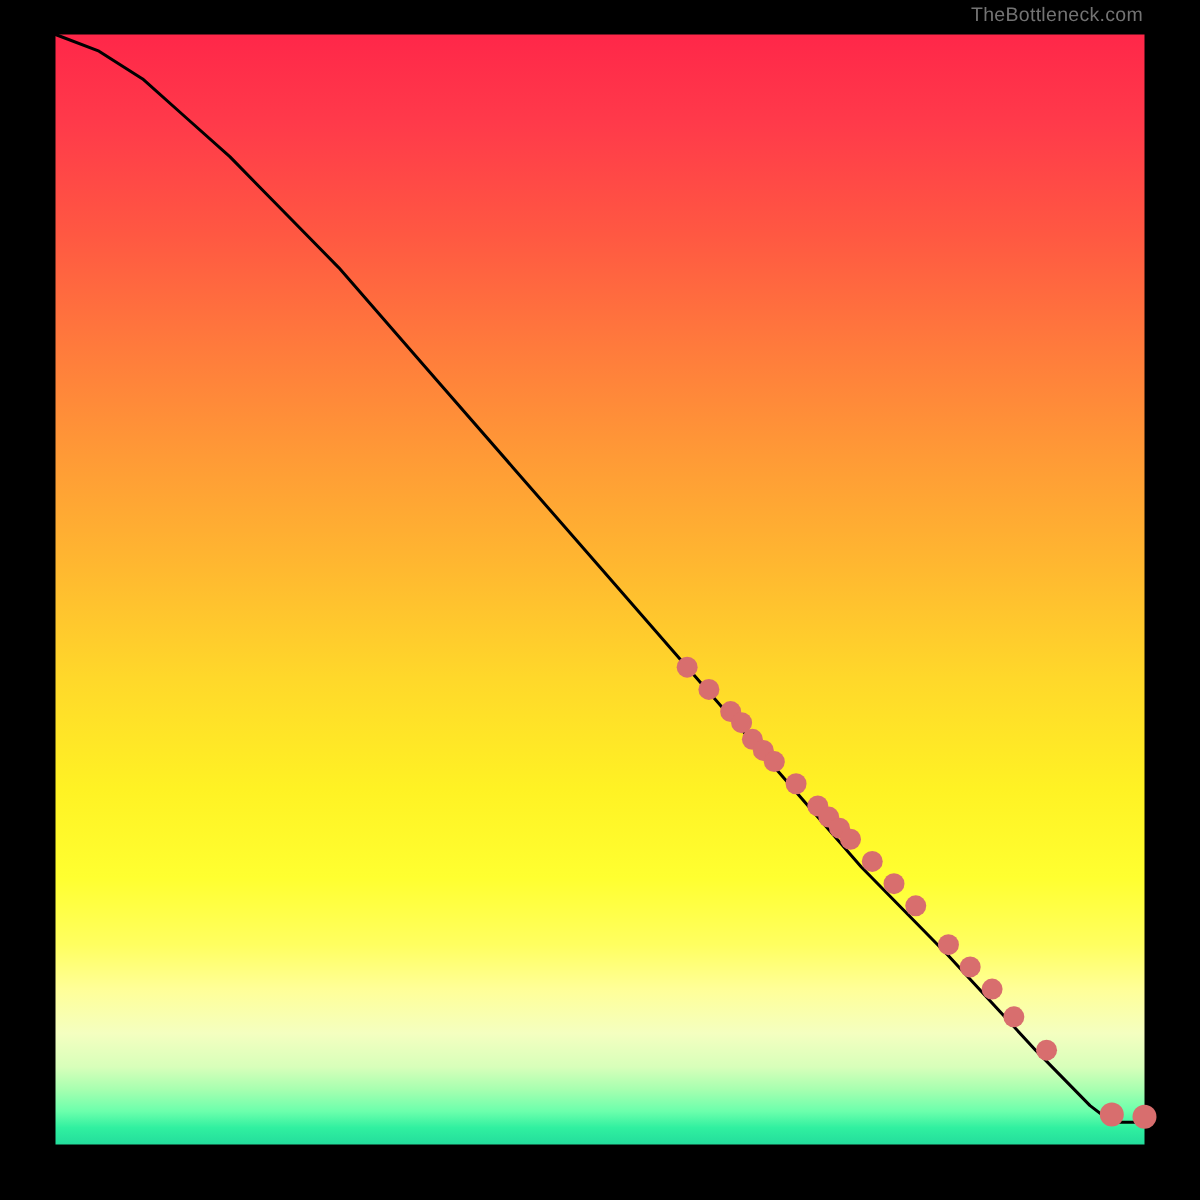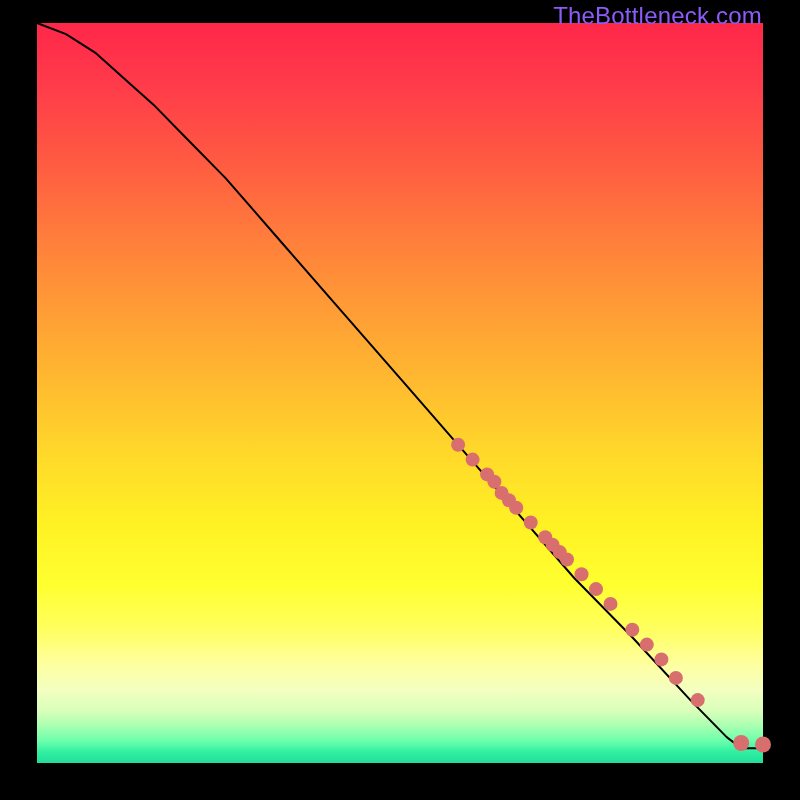--- a/index.html
+++ b/index.html
@@ -34,22 +34,22 @@
       #6cffac 97%,
       #30f0a0 98.5%,
       #23dd9c 100%
     );
   }
   .watermark {
     position: absolute;
     top: 2px;
     right: 38px;
     font-family: Arial, Helvetica, sans-serif;
-    font-size: 24px;
-    color: #8b5cf6;
+    font-size: 13px;
+    color: #737373;
     letter-spacing: 0.2px;
     font-weight: 500;
   }
   svg.plot {
     position: absolute;
     left: 0;
     top: 0;
     width: 726px;
     height: 740px;
     overflow: visible;

